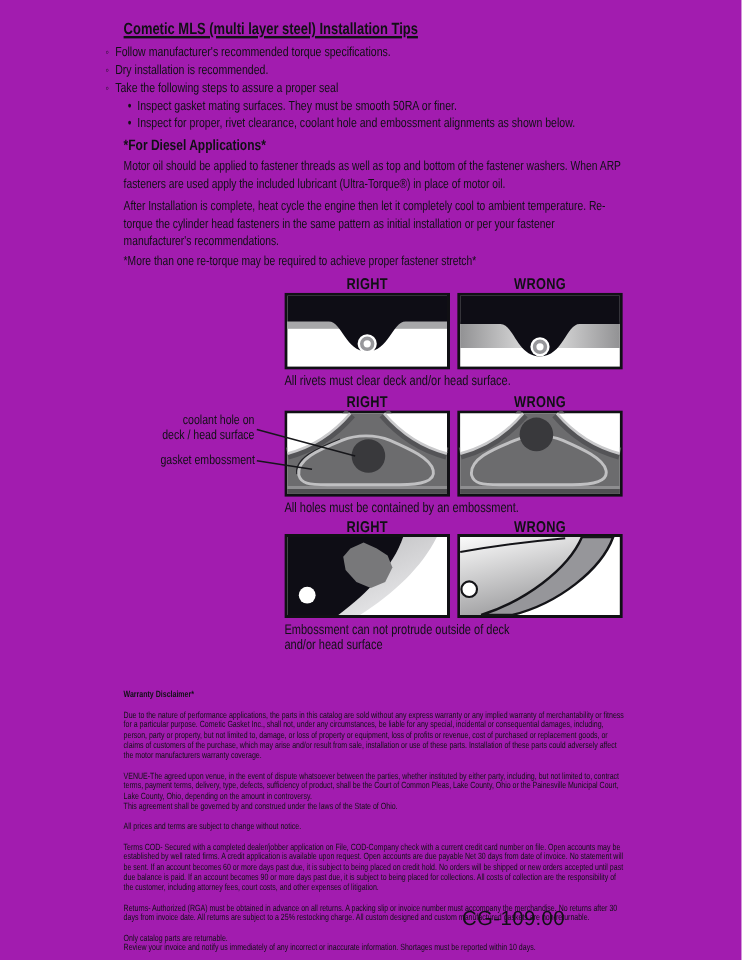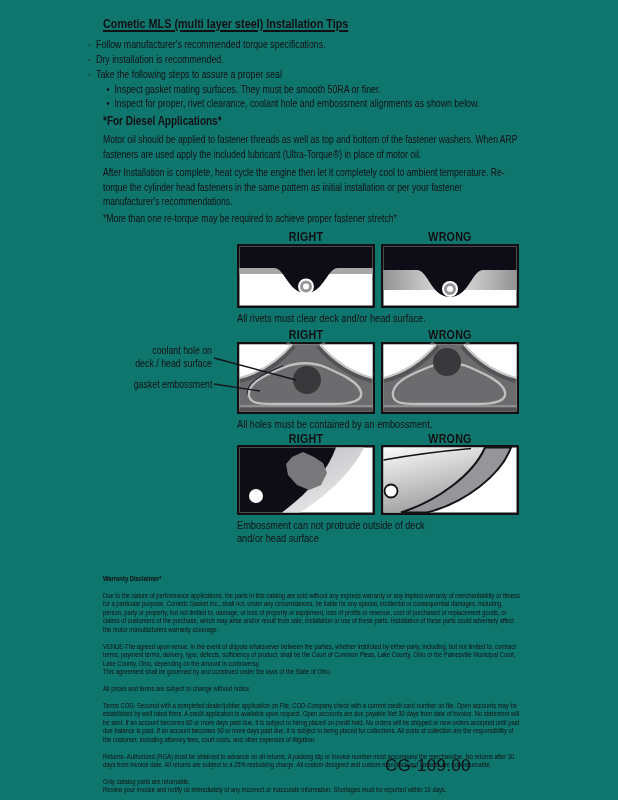--- a/index.html
+++ b/index.html
@@ -1,16 +1,16 @@
 <!DOCTYPE html>
 <html><head>
 <meta charset="utf-8">
 <style>
   html,body{margin:0;padding:0;background:#fff;}
-  .page{position:relative;width:618px;height:800px;background:#0f766e;
+  .page{position:relative;width:618px;height:800px;background:#a21caf;
         font-family:"Liberation Sans",sans-serif;color:#101014;overflow:hidden;}
 
   .title{position:absolute;left:103px;top:16px;margin:0;font-size:13.5px;font-weight:700;
          text-decoration:underline;text-decoration-thickness:1.5px;text-underline-offset:2px;
          white-space:nowrap;transform:scaleX(0.8);transform-origin:0 0;}
 
   .bullets{position:absolute;left:88px;top:37px;width:640px;font-size:11px;line-height:14px;
            transform:scaleX(0.8);transform-origin:0 0;}
   .b{display:flex;}
   .b .mk{width:10px;flex:0 0 10px;text-align:left;}

